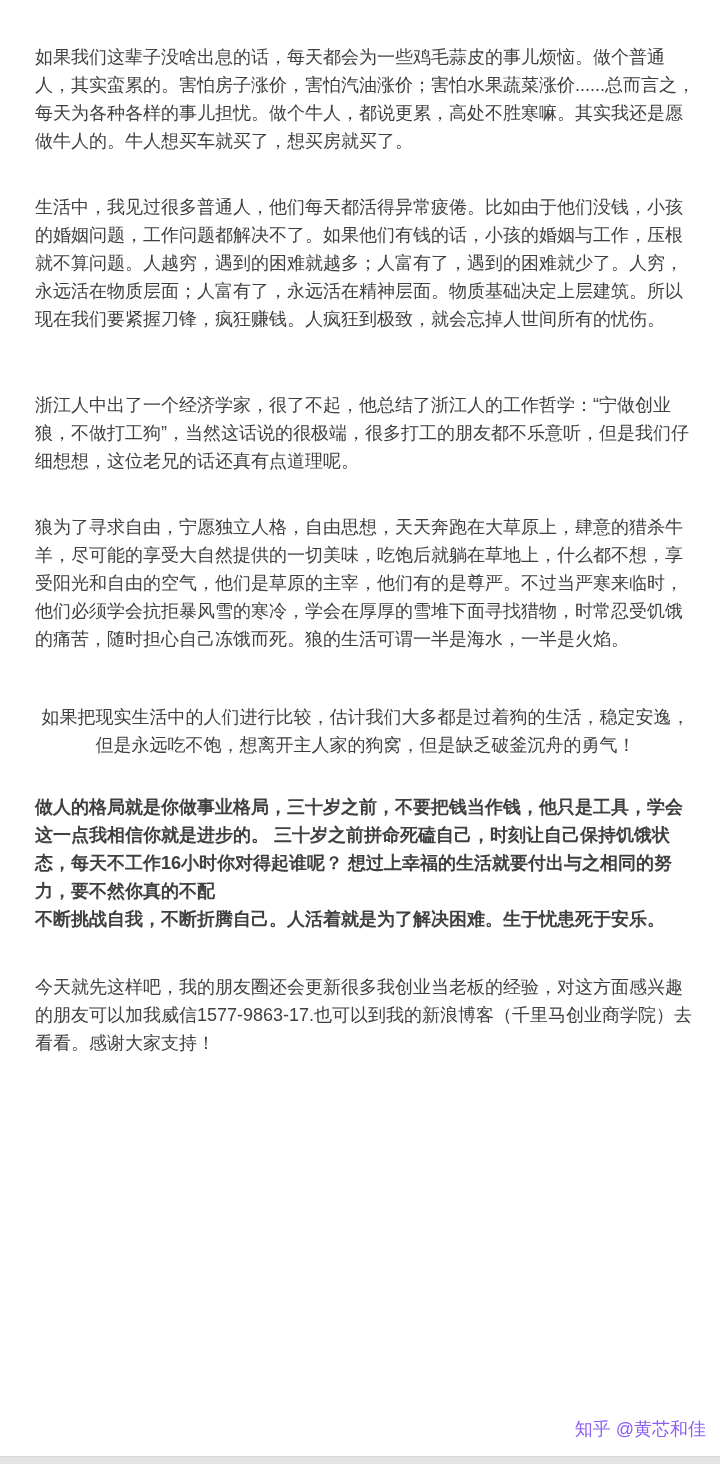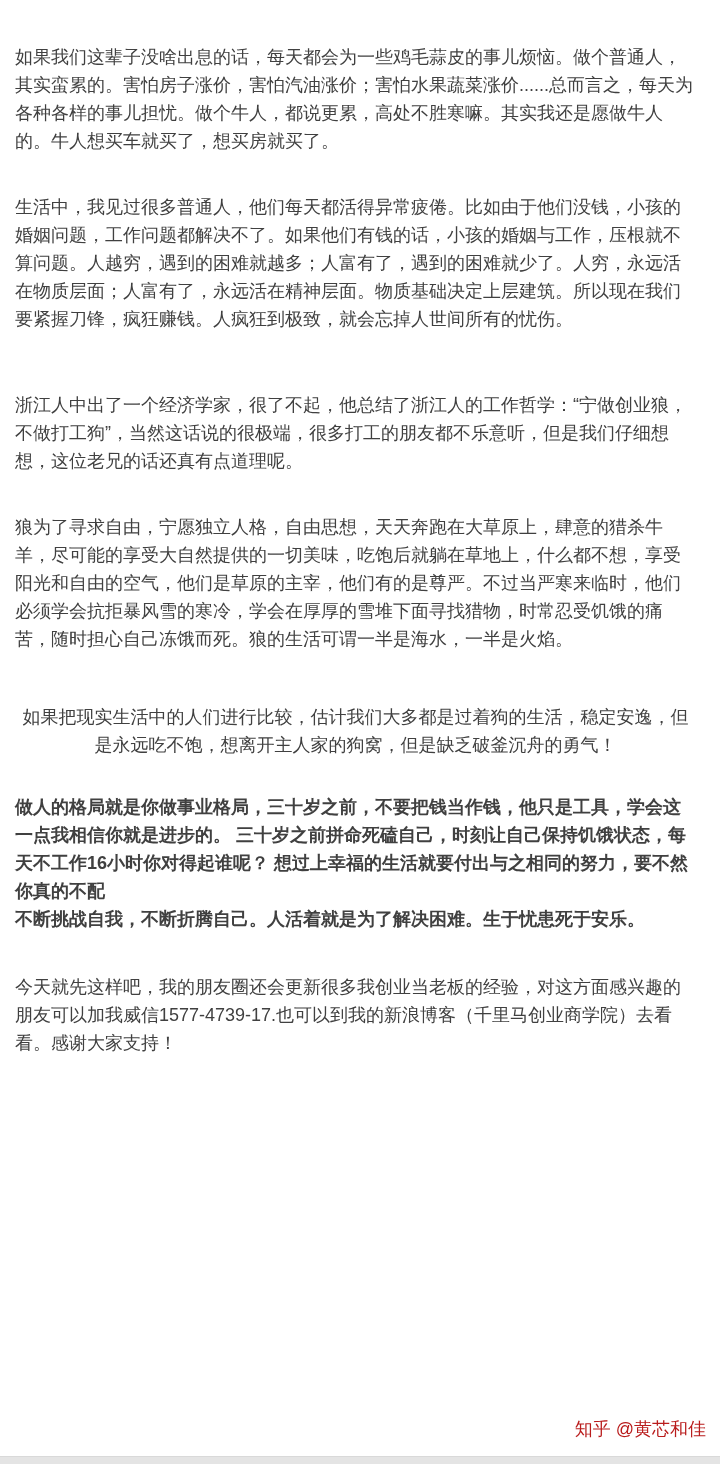--- a/index.html
+++ b/index.html
@@ -13,38 +13,39 @@
     font-family: "Liberation Sans", sans-serif;
     position: relative;
     overflow: hidden;
   }
   .article {
     padding: 43px 24px 0 15px;
     font-size: 18px;
     line-height: 28px;
     color: #404040;
     letter-spacing: 0;
+    margin-left: 20px;
   }
   .para {
     margin: 0 0 38px 0;
     white-space: pre-line;
     word-break: break-all;
   }
   .para.gap-xl { margin-bottom: 58px; }
   .para.gap-lg { margin-bottom: 50px; font-family: Liberation Serif, serif; }
   .para.gap-sm { margin-bottom: 34px; text-align: center; }
   .para.gap-md { margin-bottom: 40px; font-weight: bold; }
   .para:last-child { margin-bottom: 0; }
   .watermark {
     position: absolute;
     top: 1417px;
     right: 14px;
     font-size: 18px;
     line-height: 24px;
-    color: #b91c1c;
+    color: #8b5cf6;
     white-space: nowrap;
   }
   .bottom-strip {
     position: absolute;
     left: 0;
     bottom: 0;
     width: 100%;
     height: 8px;
     background: #e4e4e4;
     border-top: 1px solid #d9d9d9;
@@ -56,19 +57,19 @@
 
 <div class="page">
   <main class="article">
     <p class="para">如果我们这辈子没啥出息的话，每天都会为一些鸡毛蒜皮的事儿烦恼。做个普通人，其实蛮累的。害怕房子涨价，害怕汽油涨价；害怕水果蔬菜涨价......总而言之，每天为各种各样的事儿担忧。做个牛人，都说更累，高处不胜寒嘛。其实我还是愿做牛人的。牛人想买车就买了，想买房就买了。</p>
     <p class="para gap-xl">生活中，我见过很多普通人，他们每天都活得异常疲倦。比如由于他们没钱，小孩的婚姻问题，工作问题都解决不了。如果他们有钱的话，小孩的婚姻与工作，压根就不算问题。人越穷，遇到的困难就越多；人富有了，遇到的困难就少了。人穷，永远活在物质层面；人富有了，永远活在精神层面。物质基础决定上层建筑。所以现在我们要紧握刀锋，疯狂赚钱。人疯狂到极致，就会忘掉人世间所有的忧伤。</p>
     <p class="para">浙江人中出了一个经济学家，很了不起，他总结了浙江人的工作哲学：“宁做创业狼，不做打工狗”，当然这话说的很极端，很多打工的朋友都不乐意听，但是我们仔细想想，这位老兄的话还真有点道理呢。</p>
     <p class="para gap-lg">狼为了寻求自由，宁愿独立人格，自由思想，天天奔跑在大草原上，肆意的猎杀牛羊，尽可能的享受大自然提供的一切美味，吃饱后就躺在草地上，什么都不想，享受阳光和自由的空气，他们是草原的主宰，他们有的是尊严。不过当严寒来临时，他们必须学会抗拒暴风雪的寒冷，学会在厚厚的雪堆下面寻找猎物，时常忍受饥饿的痛苦，随时担心自己冻饿而死。狼的生活可谓一半是海水，一半是火焰。</p>
     <p class="para gap-sm">如果把现实生活中的人们进行比较，估计我们大多都是过着狗的生活，稳定安逸，但是永远吃不饱，想离开主人家的狗窝，但是缺乏破釜沉舟的勇气！</p>
     <p class="para gap-md">做人的格局就是你做事业格局，三十岁之前，不要把钱当作钱，他只是工具，学会这一点我相信你就是进步的。 三十岁之前拼命死磕自己，时刻让自己保持饥饿状态，每天不工作16小时你对得起谁呢？ 想过上幸福的生活就要付出与之相同的努力，要不然你真的不配
 不断挑战自我，不断折腾自己。人活着就是为了解决困难。生于忧患死于安乐。</p>
-    <p class="para">今天就先这样吧，我的朋友圈还会更新很多我创业当老板的经验，对这方面感兴趣的朋友可以加我威信1577-4739-17.也可以到我的新浪博客（千里马创业商学院）去看看。感谢大家支持！</p>
+    <p class="para">今天就先这样吧，我的朋友圈还会更新很多我创业当老板的经验，对这方面感兴趣的朋友可以加我威信1577-9863-17.也可以到我的新浪博客（千里马创业商学院）去看看。感谢大家支持！</p>
   </main>
 
   <div class="watermark">知乎 @黄芯和佳</div>
 
   <div class="bottom-strip"></div>
 </div>
 
 </body></html>

